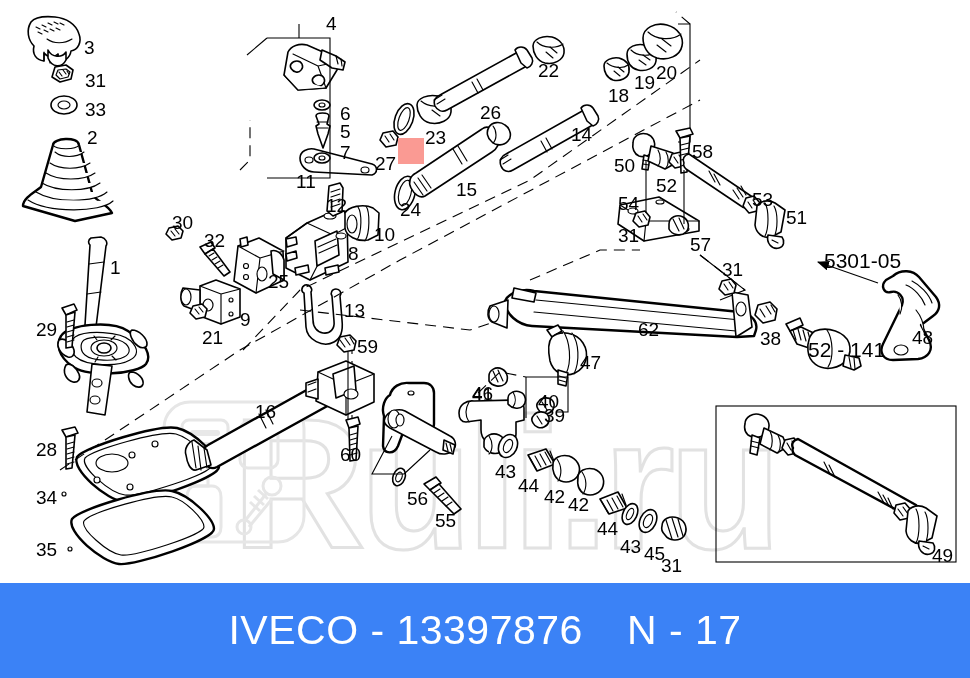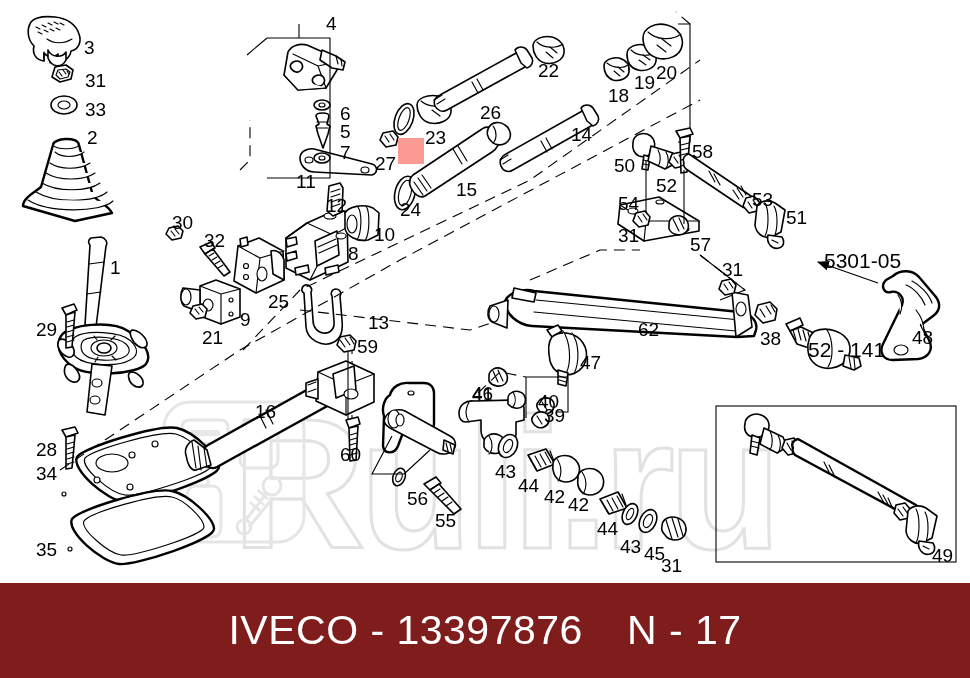--- a/index.html
+++ b/index.html
@@ -23,21 +23,21 @@
 
   
   .lbl{position:absolute;z-index:4;color:#000;font-size:19px;
        line-height:19px;white-space:nowrap;
        font-family:"Liberation Sans","DejaVu Sans",sans-serif;}
   .lbl.big{font-size:21px;}
   .hl{position:absolute;z-index:3;background:#fa9a93;}
 
   
   #footer{position:absolute;left:0;top:583px;width:970px;height:95px;
-          background:#7f1d1d;z-index:6;}
+          background:#3b82f6;z-index:6;}
   #footer-inner{position:absolute;left:0;top:0;width:970px;height:95px;
                 display:flex;align-items:center;justify-content:center;}
   #footer-text{color:#ffffff;font-size:41px;letter-spacing:0.5px;
                white-space:nowrap;
                font-family:"Liberation Sans","DejaVu Sans",sans-serif;}
   #footer-code{margin-left:44px;}
 </style>
 </head>
 <body>
 
@@ -649,32 +649,32 @@
   <div class="hl" id="hl17" style="left: 398px; top: 138px; width: 26px; height: 26px; background: rgb(250, 154, 147);"></div>
 
   <div id="labels">
       <div class="lbl" style="left: 84px; top: 38px;">3</div>
       <div class="lbl" style="left: 85px; top: 71px;">31</div>
       <div class="lbl" style="left: 85px; top: 100px;">33</div>
       <div class="lbl" style="left: 87px; top: 128px;">2</div>
       <div class="lbl" style="left: 110px; top: 258px;">1</div>
       <div class="lbl" style="left: 36px; top: 320px;">29</div>
       <div class="lbl" style="left: 36px; top: 440px;">28</div>
-      <div class="lbl" style="left: 36px; top: 464px;">34</div>
+      <div class="lbl" style="left: 36px; top: 488px;">34</div>
       <div class="lbl" style="left: 36px; top: 540px;">35</div>
       <div class="lbl" style="left: 172px; top: 213px;">30</div>
       <div class="lbl" style="left: 204px; top: 231px;">32</div>
       <div class="lbl" style="left: 202px; top: 328px;">21</div>
       <div class="lbl" style="left: 240px; top: 310px;">9</div>
-      <div class="lbl" style="left: 268px; top: 292px;">25</div>
+      <div class="lbl" style="left: 268px; top: 272px;">25</div>
       <div class="lbl" style="left: 296px; top: 172px;">11</div>
       <div class="lbl" style="left: 326px; top: 196px;">12</div>
       <div class="lbl" style="left: 348px; top: 244px;">8</div>
       <div class="lbl" style="left: 374px; top: 225px;">10</div>
-      <div class="lbl" style="left: 344px; top: 313px; margin-left: 24px;">13</div>
+      <div class="lbl" style="left: 344px; top: 301px;">13</div>
       <div class="lbl" style="left: 326px; top: 14px;">4</div>
       <div class="lbl" style="left: 340px; top: 104px;">6</div>
       <div class="lbl" style="left: 340px; top: 122px;">5</div>
       <div class="lbl" style="left: 340px; top: 143px;">7</div>
       <div class="lbl" style="left: 375px; top: 154px;">27</div>
       <div class="lbl" style="left: 425px; top: 128px;">23</div>
       <div class="lbl" style="left: 400px; top: 200px;">24</div>
       <div class="lbl" style="left: 456px; top: 180px;">15</div>
       <div class="lbl" style="left: 480px; top: 103px;">26</div>
       <div class="lbl" style="left: 538px; top: 61px;">22</div>

